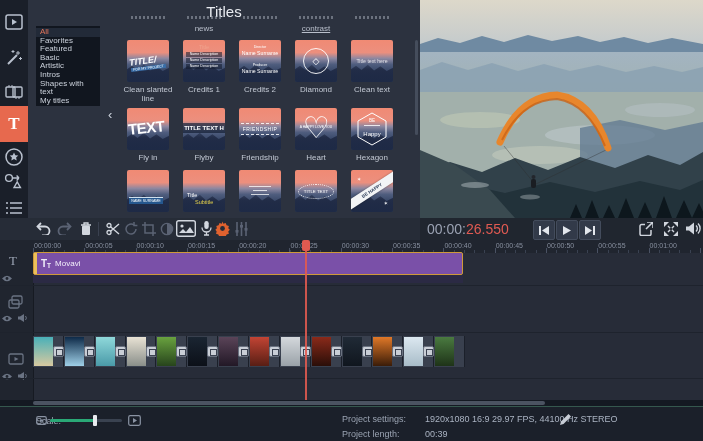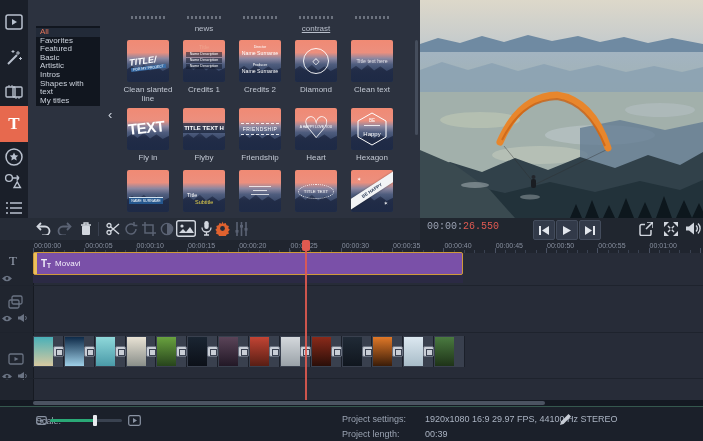--- a/index.html
+++ b/index.html
@@ -67,21 +67,21 @@
   .ov-star{font-size:5px;color:#fff;}
 
   
   .preview{position:absolute;left:420px;top:0;width:283px;height:218px;background:#8ca0b0;overflow:hidden;}
 
   
   .toolbar{position:absolute;left:0;top:218px;width:420px;height:22px;background:#262c37;border-bottom:1px solid #35584e;}
   .playerbar{position:absolute;left:420px;top:218px;width:283px;height:22px;background:#20262f;border-bottom:1px solid #35584e;}
   .tbtn{position:absolute;top:0;width:20px;height:21px;display:flex;align-items:center;justify-content:center;cursor:pointer;}
   .tsep{position:absolute;top:4px;width:1px;height:14px;background:#3a4150;}
-  .timecode{position:absolute;left:7px;top:3px;font-family:Liberation Mono, monospace;font-size:10px;}
+  .timecode{position:absolute;left:7px;top:3px;font-family:Liberation Sans, sans-serif;font-size:14px;}
   .tc-pre{color:#9aa2b2;} .tc-val{color:#e05a52;}
   .transport{position:absolute;top:2px;width:20px;height:18px;background:#323a49;border:1px solid #434c5c;border-radius:2px;
              display:flex;align-items:center;justify-content:center;cursor:pointer;}
 
   
   .timeline{position:absolute;left:0;top:240px;width:703px;height:160px;background:#272c38;}
   .ruler{position:absolute;left:0;top:0;width:703px;height:13px;background:#20252f;}
   .ruler-label{position:absolute;top:2px;font-size:7px;color:#878f9f;white-space:nowrap;}
   .ticks-minor{position:absolute;left:33px;right:0;bottom:0;height:3px;
        background:repeating-linear-gradient(90deg,#3a4252 0 1px,transparent 1px 10.26px);}
@@ -154,20 +154,21 @@
         </svg>
     </div>
     <div class="side-icon" style="top:198px;height:20px;">
       <svg width="18" height="14" viewBox="0 0 18 14">
           <path d="M1 2h2M5 2h12M1 7h2M5 7h12M1 12h2M5 12h12" stroke="#b9c1ce" stroke-width="1.6"></path>
         </svg>
     </div>
   </div>
 
   <div class="titles-panel">
+    <div class="panel-header">Titles</div>
     <div class="cat-list" id="category-list">
         <div class="cat-item sel">All</div>
         <div class="cat-item">Favorites</div>
         <div class="cat-item">Featured</div>
         <div class="cat-item">Basic</div>
         <div class="cat-item">Artistic</div>
         <div class="cat-item">Intros</div>
         <div class="cat-item">Shapes with text</div>
         <div class="cat-item">My titles</div>
       </div>

